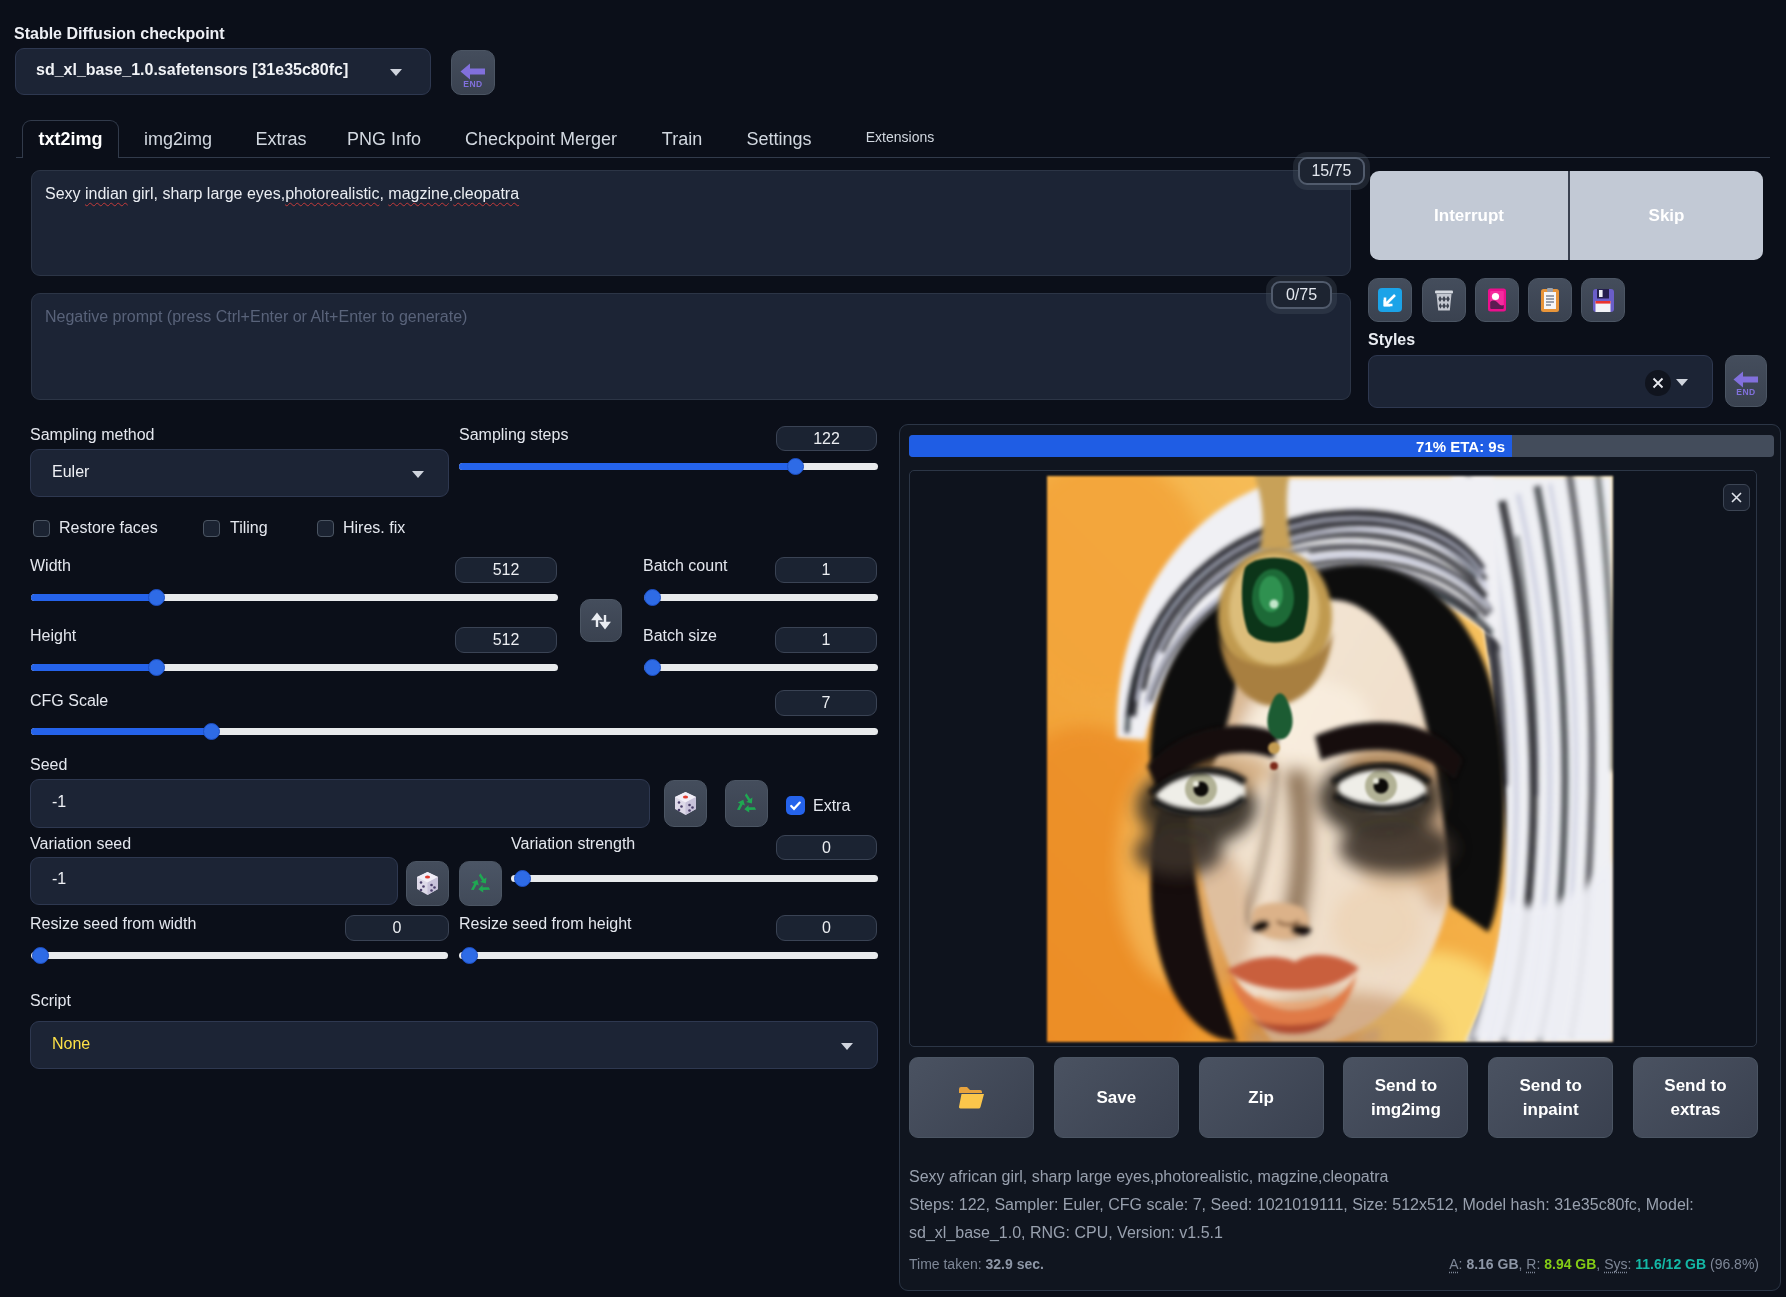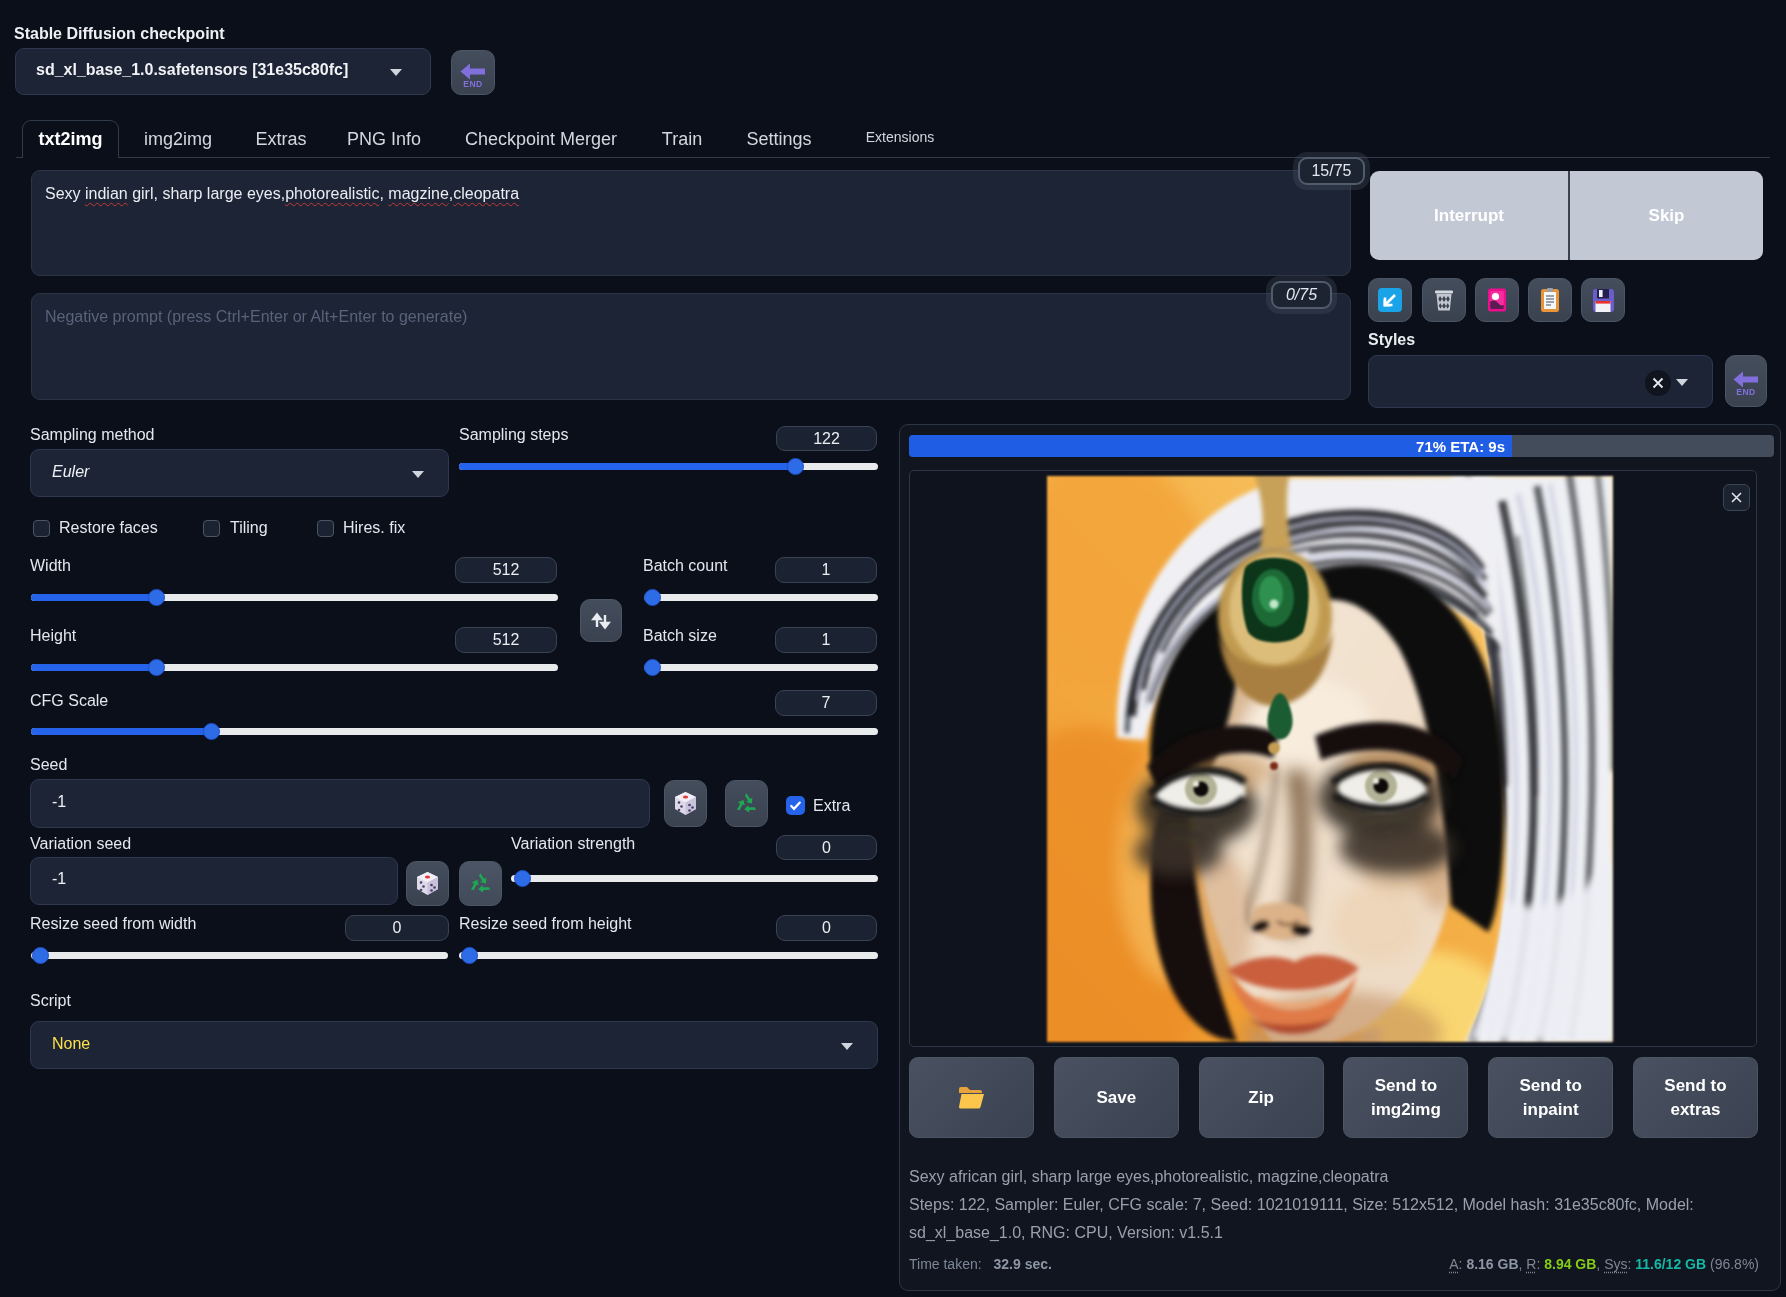--- a/index.html
+++ b/index.html
@@ -45,21 +45,21 @@
 <div class="abs" style="left:779px; top:129px; transform:translateX(-50%); font-size:18px; color:#d2d8e0;">Settings</div>
 <div class="abs" style="left:900px; top:129px; transform:translateX(-50%); font-size:14px; color:#d2d8e0;">Extensions</div>
 
 <div class="abs input" style="left:31px; top:170px; width:1320px; height:106px; border-color:#2c3546;">
   <div class="abs" style="left:13px; top:14px; font-size:16px; color:#eaedf2;">Sexy <span class="sq">indian</span> girl, sharp large eyes,<span class="sq">photorealistic</span>, <span class="sq">magzine</span>,<span class="sq">cleopatra</span></div>
 </div>
 <div class="abs counter" style="left:1265px; top:157px; width:67px; height:28px;margin-left:33px;">15/75</div>
 <div class="abs input" style="left:31px; top:293px; width:1320px; height:107px; border-color:#2c3546;">
   <div class="abs" style="left:13px; top:14px; font-size:16px; color:#59637a;">Negative prompt (press Ctrl+Enter or Alt+Enter to generate)</div>
 </div>
-<div class="abs counter" style="left:1271px; top:281px; width:61px; height:28px;font-style:italic;">0/75</div>
+<div class="abs counter" style="left:1271px; top:281px; width:61px; height:28px;">0/75</div>
 
 <div class="abs" style="left:1370px; top:171px; width:393px; height:89px; background:#c2c9d5; border-radius:9px; overflow:hidden;">
   <div class="abs" style="left:198px; top:0; width:2px; height:89px; background:#3a4150;"></div>
   <div class="abs" style="left:0; top:0; width:198px; height:89px; display:flex; align-items:center; justify-content:center; font-size:17px; font-weight:700; color:#ffffff;">Interrupt</div>
   <div class="abs" style="left:200px; top:0; width:193px; height:89px; display:flex; align-items:center; justify-content:center; font-size:17px; font-weight:700; color:#ffffff;">Skip</div>
 </div>
 
 <div class="abs toolbtn" style="left:1368px; top:278px; width:44px; height:44px;">
   <svg width="26" height="26" viewBox="0 0 26 26">
       <rect x="1" y="1" width="24" height="24" rx="4" fill="#1ba3e8"></rect>
@@ -116,21 +116,21 @@
   <div class="abs caret" style="left:307px; top:23px;"></div>
 </div>
 <div class="abs toolbtn" style="left:1725px; top:355px; width:42px; height:52px;">
   <svg width="30" height="30" viewBox="0 0 30 30">
     <path d="M12 5.5 L12 10.5 L27 10.5 L27 16.5 L12 16.5 L12 21.5 L2.5 13.5 Z" fill="#8170dc"></path>
     <text x="15" y="29" font-size="8.5" font-weight="bold" fill="#8170dc" text-anchor="middle" font-family="Liberation Sans" letter-spacing="0.5">END</text>
   </svg>
 </div>
 
 <div class="abs lbl" style="left:30px; top:426px;">Sampling method</div>
-<div class="abs input" style="left:30px; top:449px; width:419px; height:48px;font-style:italic;">
+<div class="abs input" style="left:30px; top:449px; width:419px; height:48px;">
   <div class="abs" style="left:21px; top:13px; font-size:16px; color:#eef0f4;">Euler</div>
   <div class="abs caret" style="left:381px; top:21px;"></div>
 </div>
 <div class="abs lbl" style="left:459px; top:426px;">Sampling steps</div>
 <div class="abs numbox" style="left:776px; top:426px; width:101px; height:25px;">122</div>
 <div class="abs track" style="left:459px; top:463px; width:419px;"></div>
 <div class="abs fill" style="left:459px; top:463px; width:336px;"></div>
 <div class="abs thumb" style="left:787px; top:458px;"></div>
 
 <div class="abs cb" style="left:33px; top:520px;"></div>
@@ -424,14 +424,14 @@
     </svg>
 </div>
 <div class="abs btn2" style="left:1053.8px; top:1057px; width:125px;">Save</div>
 <div class="abs btn2" style="left:1198.6px; top:1057px; width:125px;">Zip</div>
 <div class="abs btn2" style="left:1343.4px; top:1057px; width:125px;">Send to<br>img2img</div>
 <div class="abs btn2" style="left:1488.2px; top:1057px; width:125px;">Send to<br>inpaint</div>
 <div class="abs btn2" style="left:1633px; top:1057px; width:125px;">Send to<br>extras</div>
 
 <div class="abs" style="left:909px; top:1163px; width:850px; font-size:16px; line-height:28px; color:#98a0ae;">Sexy african girl, sharp large eyes,photorealistic, magzine,cleopatra<br>Steps: 122, Sampler: Euler, CFG scale: 7, Seed: 1021019111, Size: 512x512, Model hash: 31e35c80fc, Model:<br>sd_xl_base_1.0, RNG: CPU, Version: v1.5.1</div>
 
-<div class="abs" style="left:909px; top:1256px; font-size:14px; color:#7e8797;">Time taken: <b style="color:#8d96a6;margin-left:8px;">32.9 sec.</b></div>
+<div class="abs" style="left:909px; top:1256px; font-size:14px; color:#7e8797;">Time taken: <b style="color:#8d96a6;">32.9 sec.</b></div>
 <div class="abs" style="right:27px; top:1256px; font-size:14px; color:#7e8797;"><span class="du">A</span>: <b style="color:#8d96a6;">8.16 GB</b>, <span class="du">R</span>: <b style="color:#84cc16;">8.94 GB</b>, <span class="du">Sys</span>: <b style="color:#14b8a6;">11.6/12 GB</b> (96.8%)</div>
 
 </body></html>

